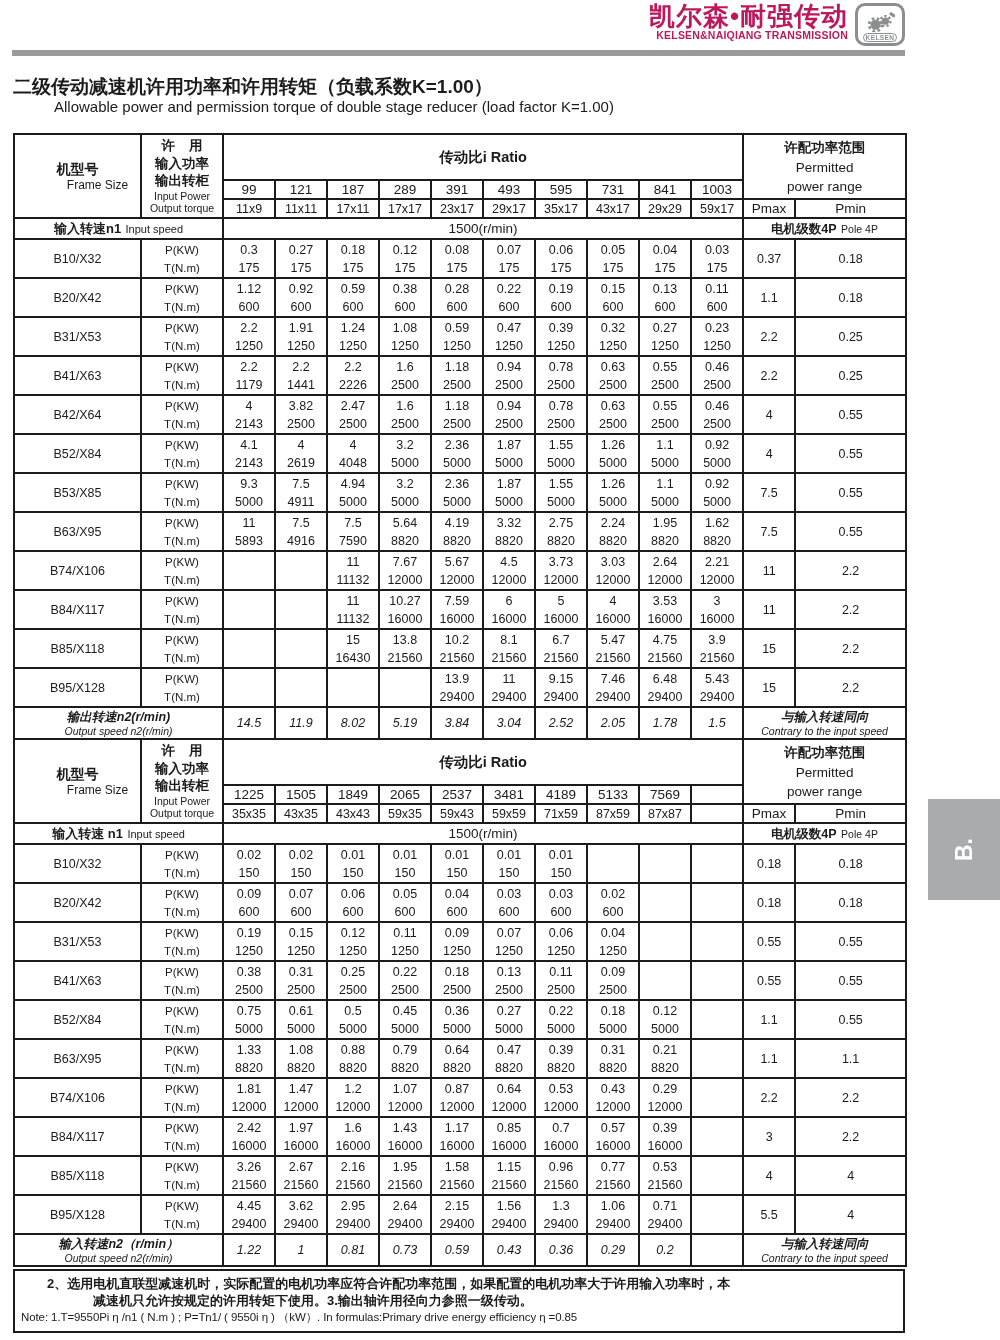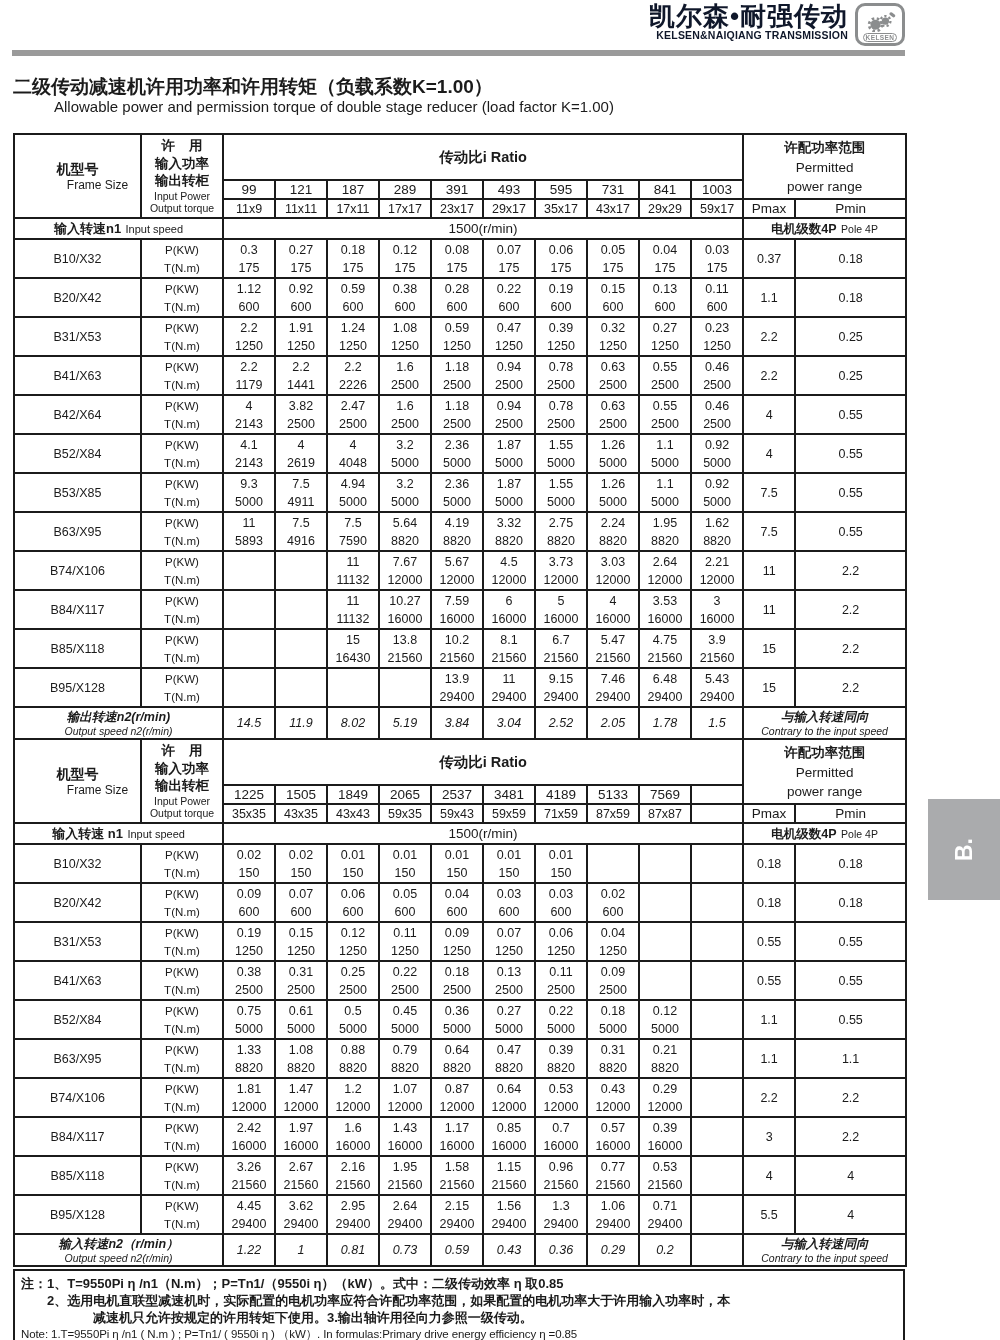--- a/index.html
+++ b/index.html
@@ -2,21 +2,21 @@
 <html><head>
 <meta charset="utf-8">
 <style>
   html,body{margin:0;padding:0;}
   body{
     width:1000px;height:1340px;position:relative;background:#ffffff;
     font-family:"Liberation Sans", sans-serif;color:#1b1b1b;
     -webkit-font-smoothing:antialiased;
   }
   
-  .brand-text{position:absolute;top:2px;right:152px;text-align:right;color:#0f172a;}
+  .brand-text{position:absolute;top:2px;right:152px;text-align:right;color:#be185d;}
   .brand-cn{font-size:26px;font-weight:bold;letter-spacing:1px;line-height:28px;}
   .brand-en{font-size:10.5px;font-weight:bold;letter-spacing:.2px;line-height:11px;}
   .badge{
     position:absolute;top:3px;right:95px;width:44px;height:36px;
     border:3.5px solid #8b8d8e;border-radius:10px;
     display:flex;flex-direction:column;align-items:center;justify-content:flex-end;
     padding-bottom:1px;box-sizing:content-box;background:#fff;
   }
   .badge-word{
     font-size:6.5px;font-weight:bold;color:#8b8d8e;border:1.5px solid #8b8d8e;
@@ -1369,21 +1369,20 @@
           <td class="c-bval"></td>
           <td class="" colspan="2">
             <div class="bt-cn">与输入转速同向</div>
             <div class="bt-en">Contrary to the input speed</div>
           </td>
         </tr>
     </tbody>
   </table>
 
   <div class="notes">
-    <div class="note-line note-cn">注：1、T=9550Pi η /n1（N.m）；P=Tn1/（9550i η）（kW）。式中：二级传动效率 η 取0.85</div>
     <div class="note-line note-cn ind1">2、选用电机直联型减速机时，实际配置的电机功率应符合许配功率范围，如果配置的电机功率大于许用输入功率时，本</div>
     <div class="note-line note-cn ind2">减速机只允许按规定的许用转矩下使用。3.输出轴许用径向力参照一级传动。</div>
     <div class="note-line note-en">Note: 1.T=9550Pi η /n1 ( N.m ) ;  P=Tn1/ ( 9550i η ) （kW）. In formulas:Primary drive energy efficiency  η =0.85</div>
 
   </div>
 
 </div>
 
 <div class="side-tab">
   <span>B.</span>

